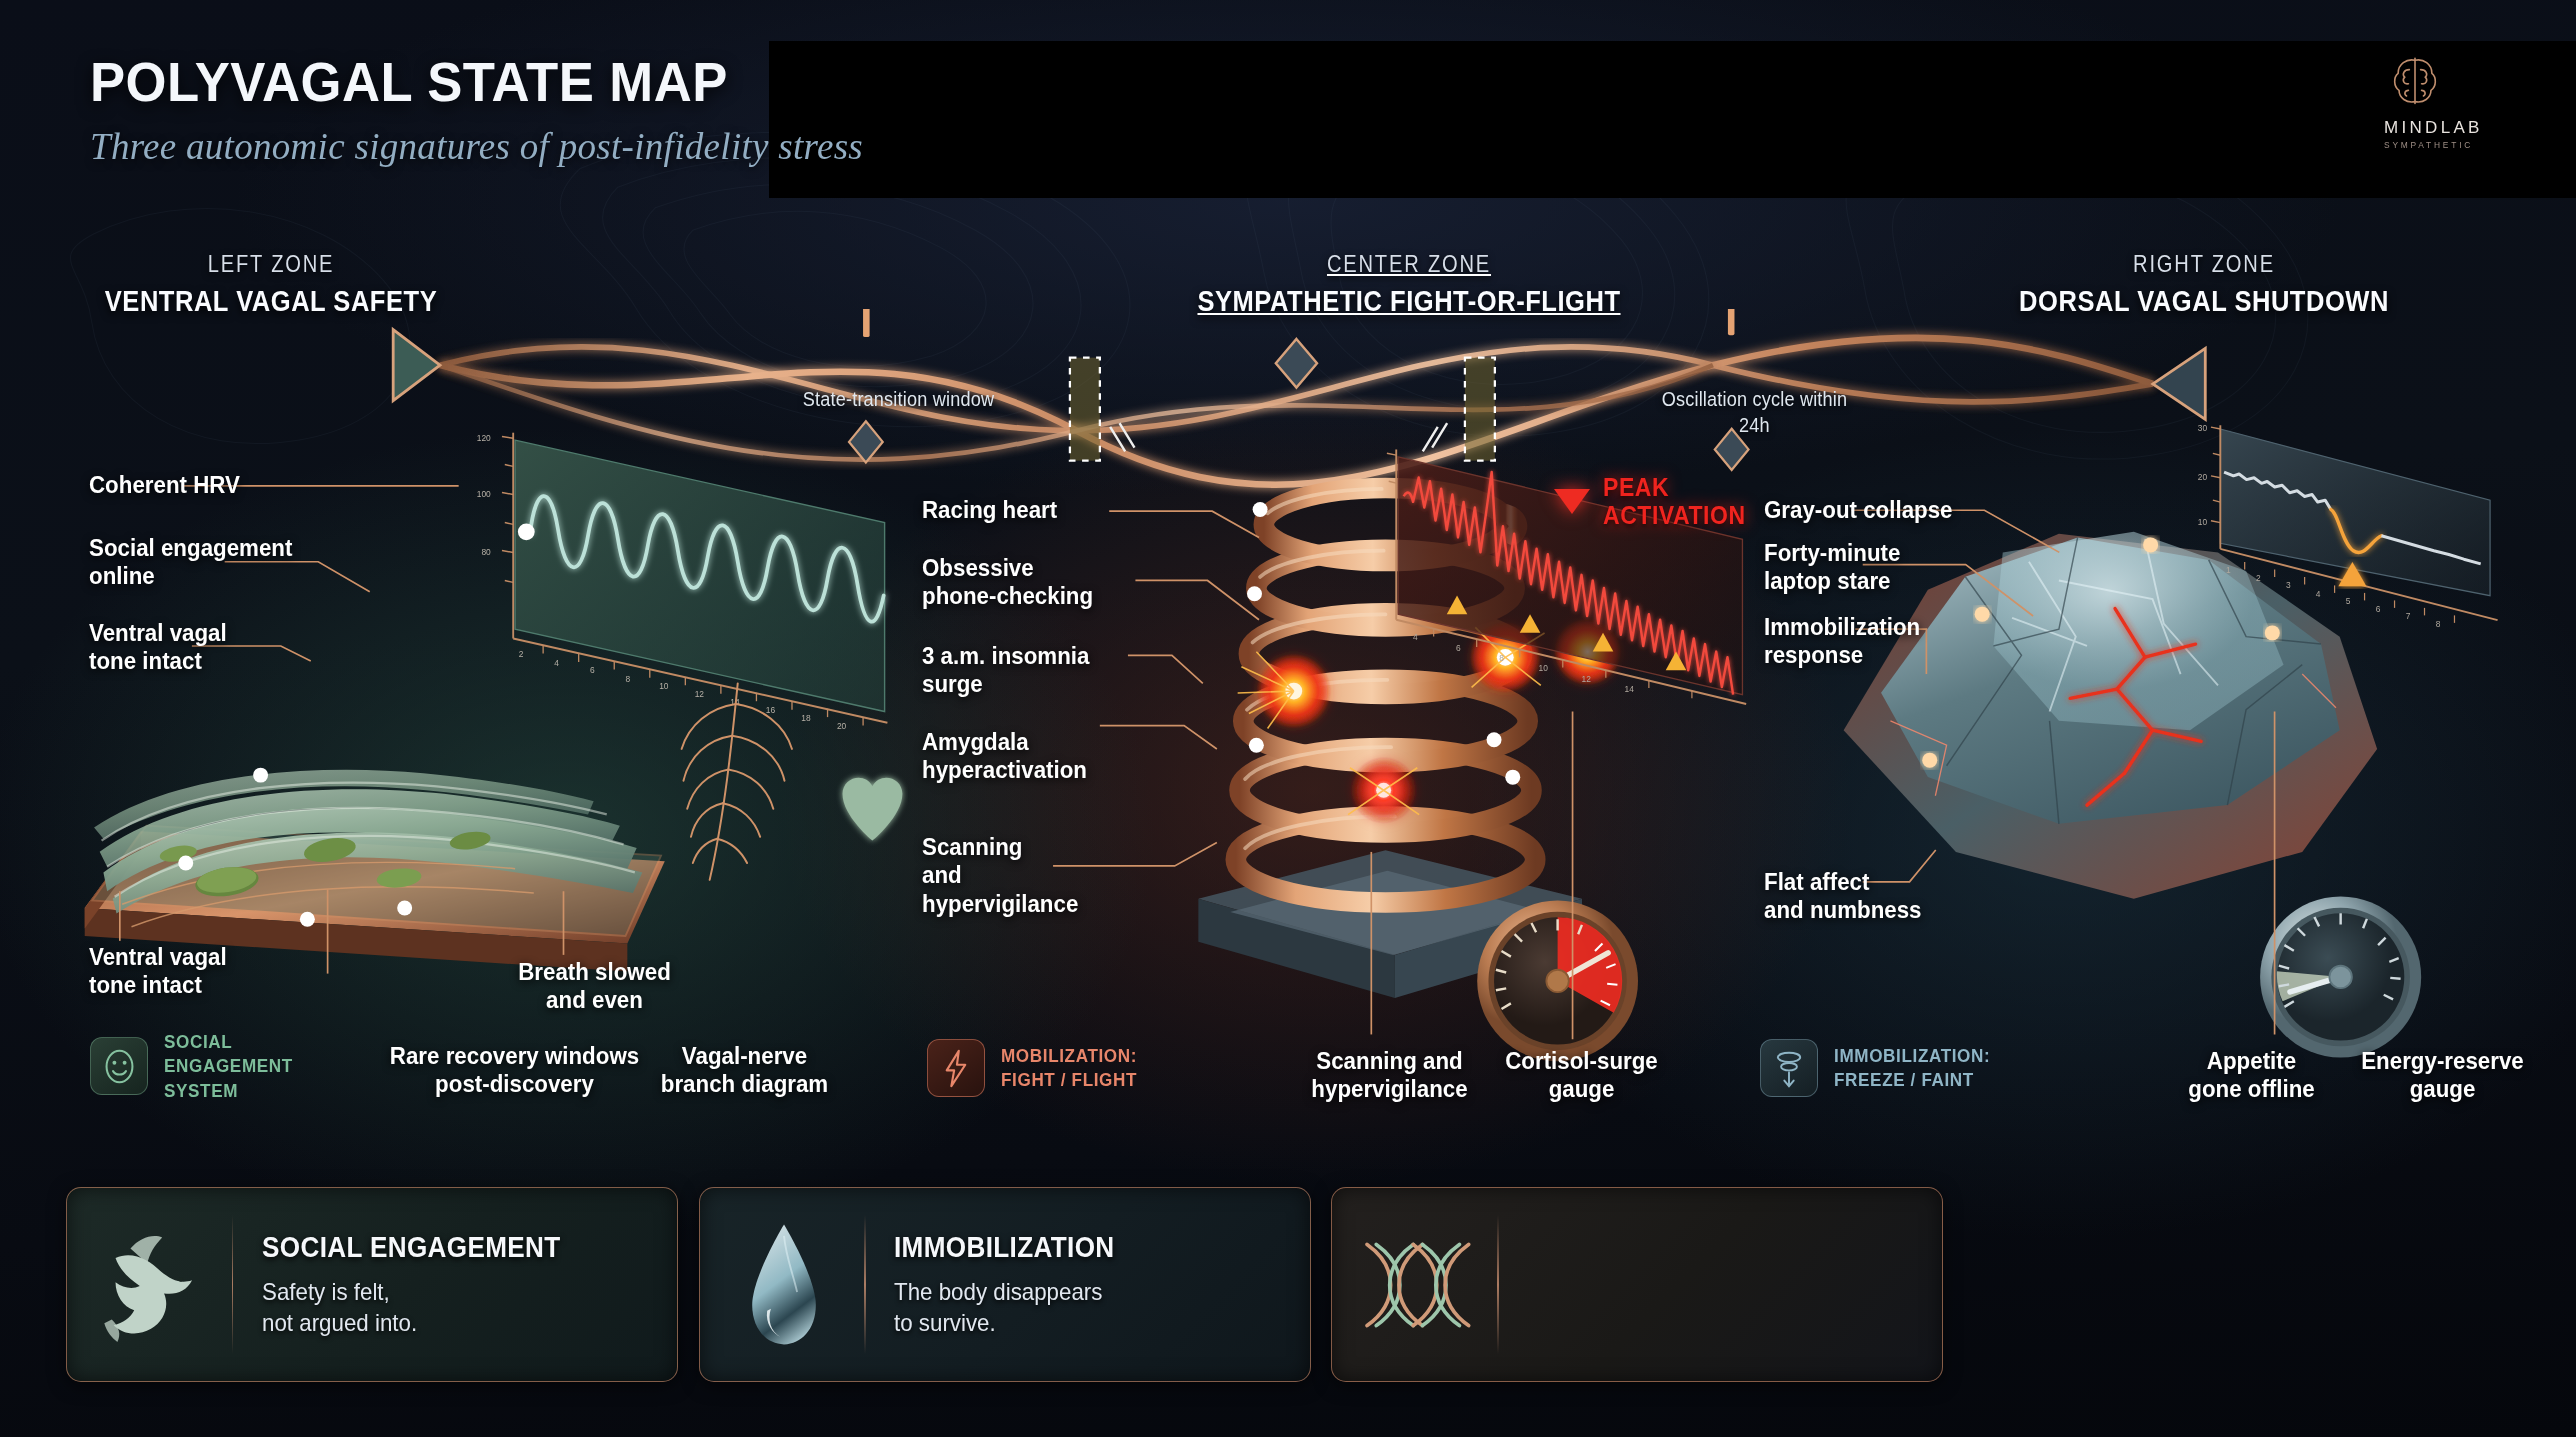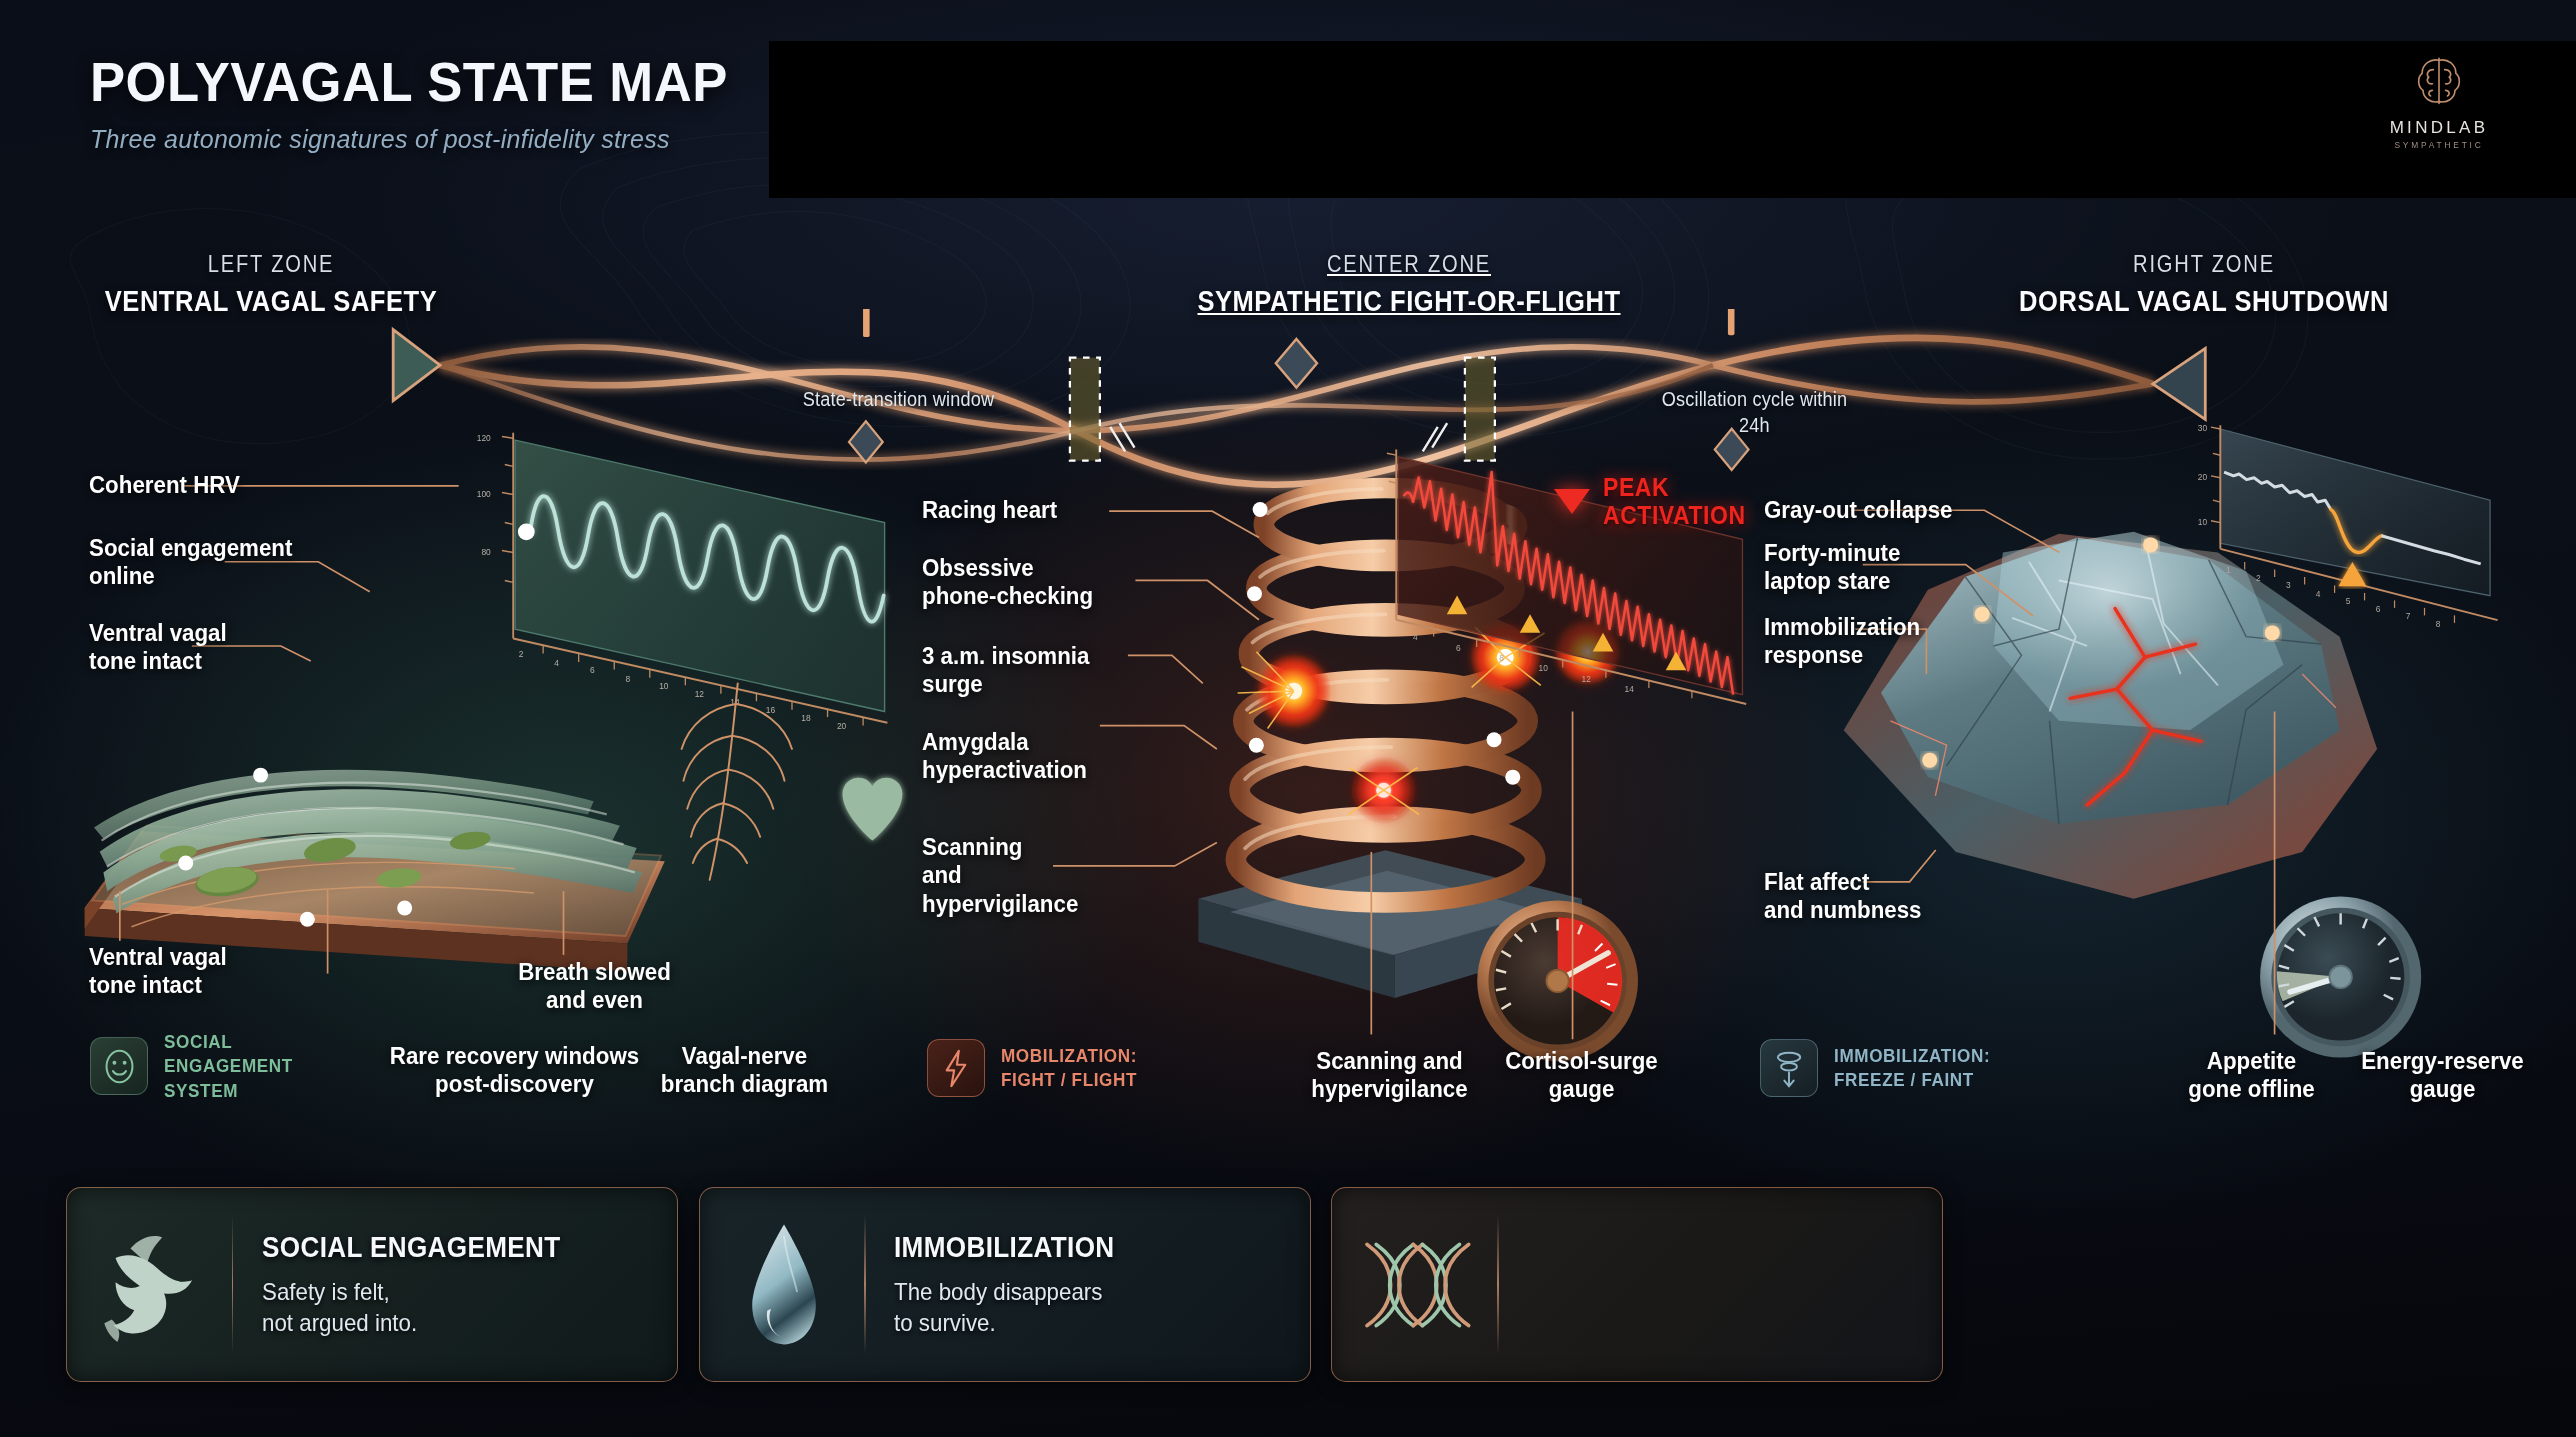--- a/index.html
+++ b/index.html
@@ -24,31 +24,31 @@
   .topo { position:absolute; inset:0; opacity:.20; }
 
   
   #header { position:absolute; left:90px; top:49px; }
   #title {
     font-size: 56px; font-weight: 700; letter-spacing: 0.5px;
     color:#f4f7fb; text-shadow: 0 3.7px 17px rgba(0,0,0,.85);
     transform: scaleX(.94); transform-origin: left center;
   }
   #subtitle {
-    margin-top: 11.2px; font-family:Liberation Sans, sans-serif;
-    font-style: italic; font-size: 25px; color:#93aec3;
+    margin-top: 11.2px; font-family:Liberation Serif, serif;
+    font-style: italic; font-size: 37px; color:#93aec3;
     letter-spacing:0.3px; text-shadow:0 1.9px 9.4px rgba(0,0,0,.8);
   }
 
   
   #logo-plate {
     position:absolute; right:0; top:41px; width:1807px; height:157px;
     background:#000; 
   }
-  #logo { position:absolute; right:82px; top:49px; width:110px; text-align:center; }
+  #logo { position:absolute; right:82px; top:49px; width:110px; text-align:left; }
   #logo .brand {
     font-size:17px; letter-spacing:3.3px; color:#e8e3de; margin-top:3.7px;
     font-family:"Liberation Sans", sans-serif; font-weight:300;
   }
   #logo .sub { font-size:8.4px; letter-spacing:2.8px; color:#9f8f86; margin-top:1.9px; }
 
   
   .zone-head { position:absolute; text-align:center; width:524px; }
   .zone-head .kicker {
     font-size:23.4px; letter-spacing:2.1px; color:#d7dee8; font-weight:400;

